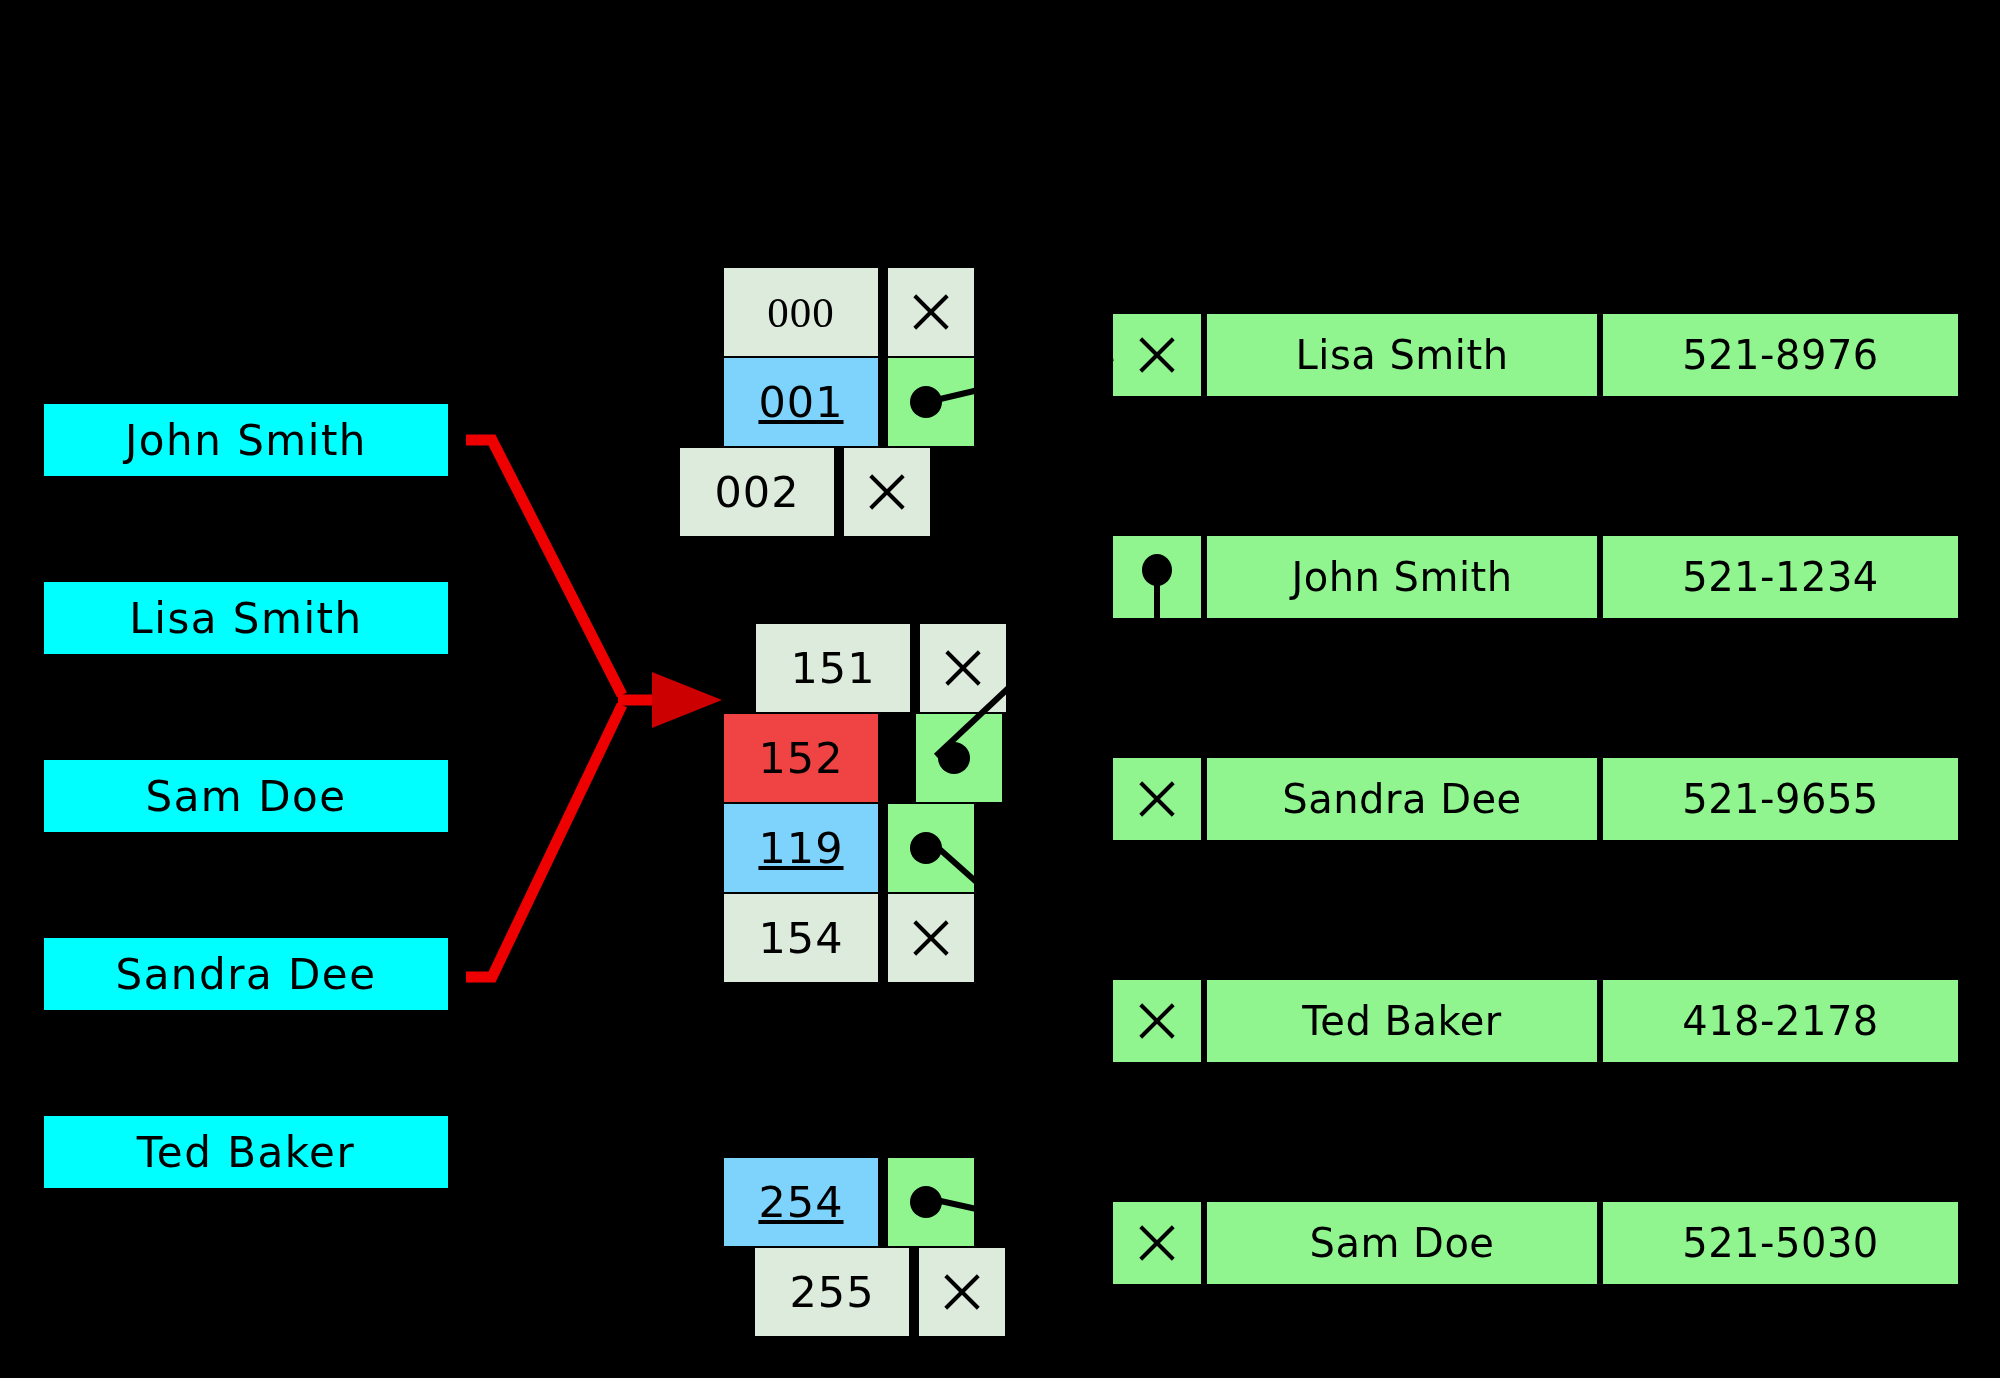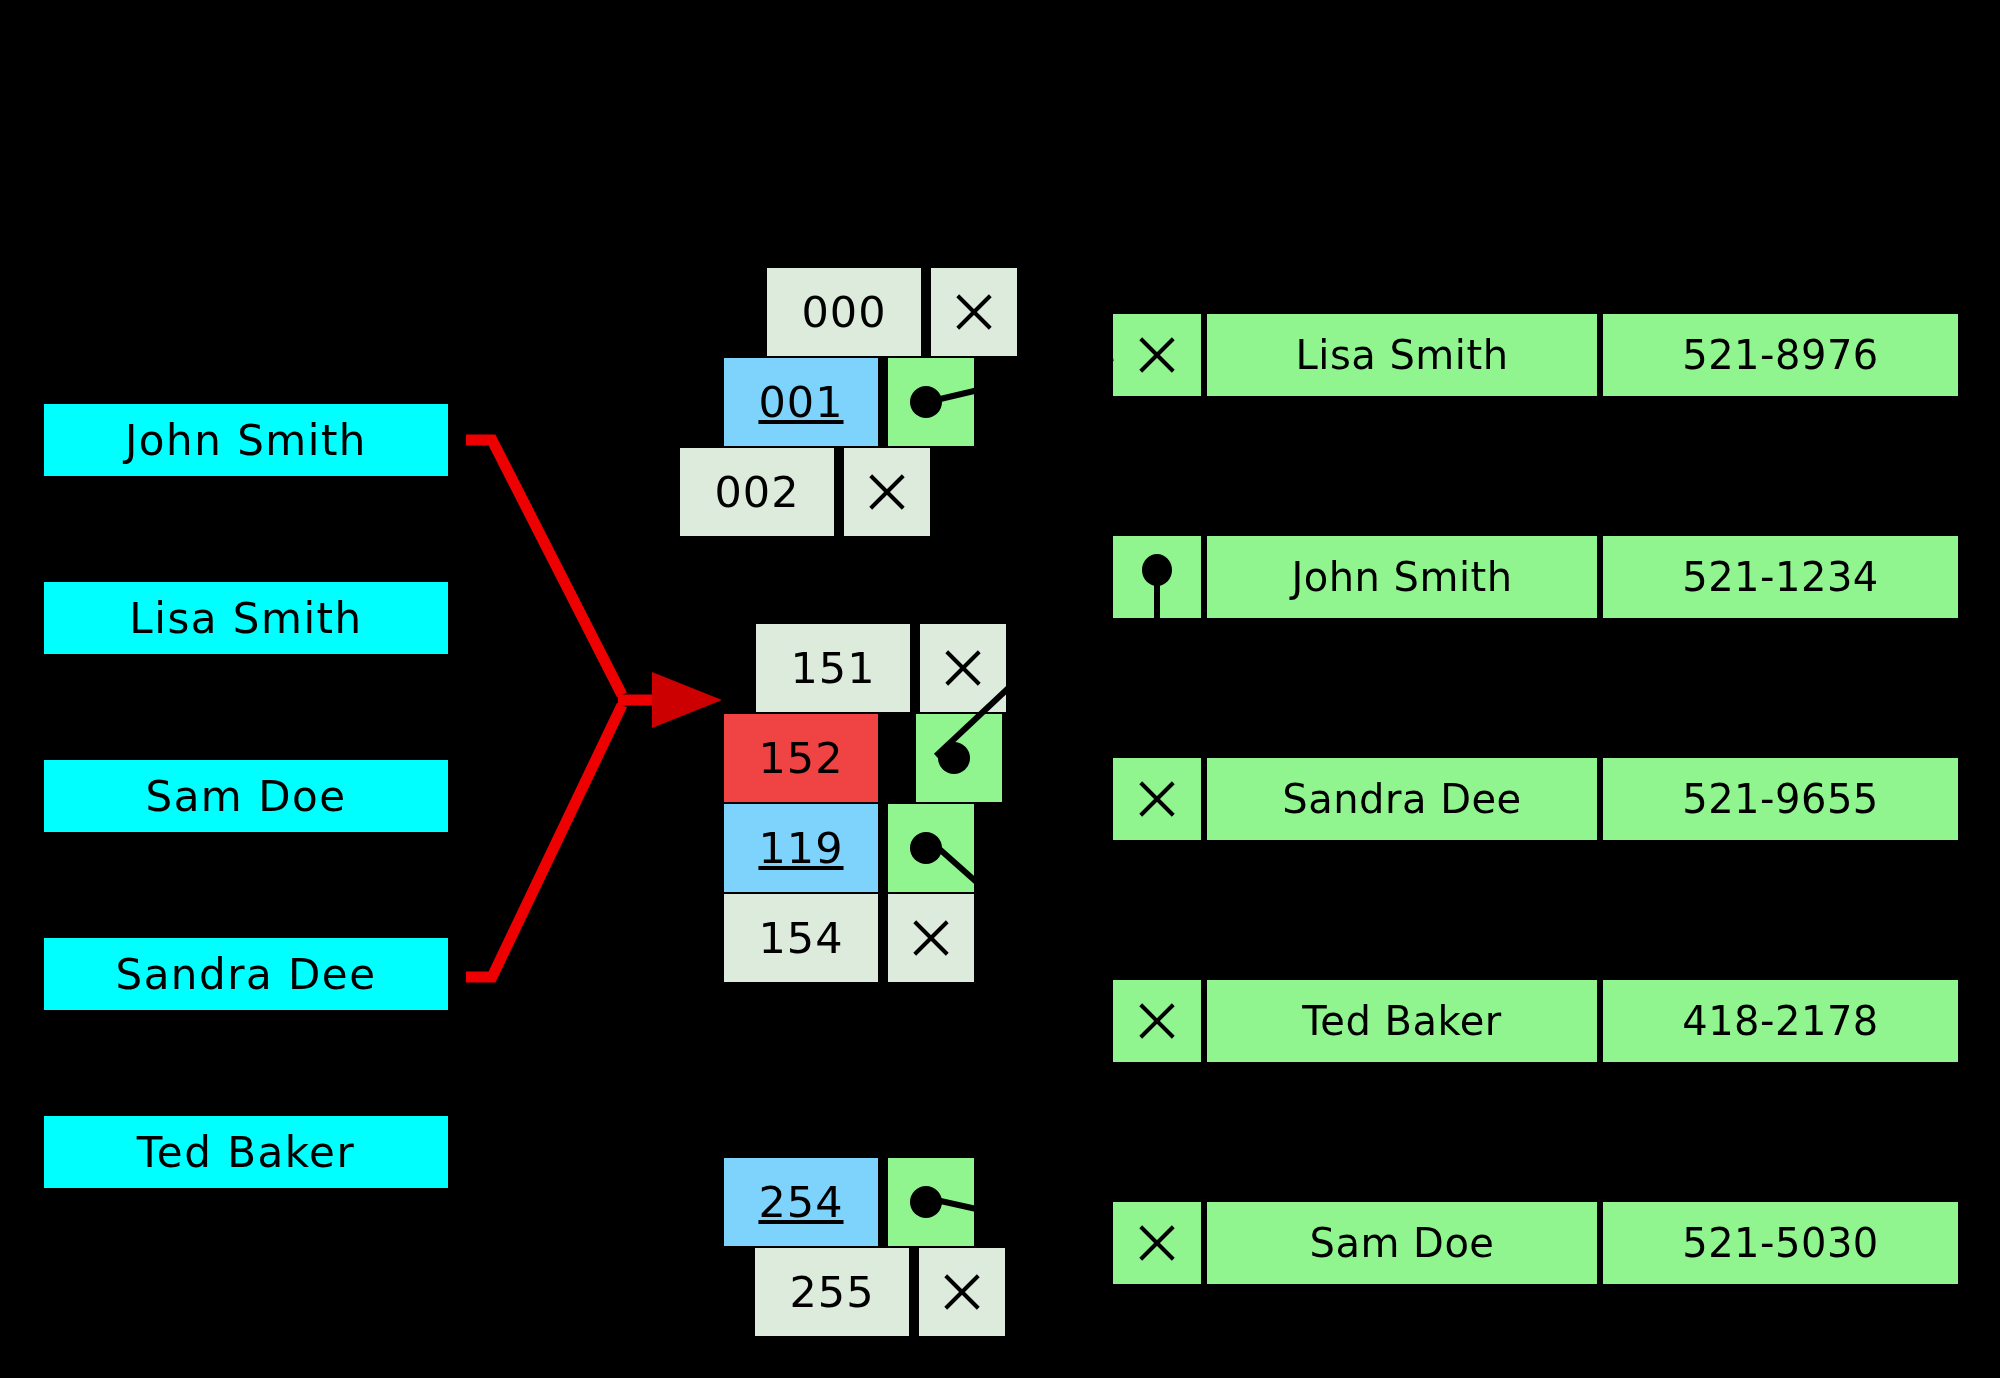--- a/index.html
+++ b/index.html
@@ -155,21 +155,21 @@
   <div class="key-box" style="left:44px; top:760px; width:404px; height:72px;">
     <span>Sam Doe</span>
   </div>
   <div class="key-box" style="left:44px; top:938px; width:404px; height:72px;">
     <span>Sandra Dee</span>
   </div>
   <div class="key-box" style="left:44px; top:1116px; width:404px; height:72px;">
     <span>Ted Baker</span>
   </div>
 
-  <div class="bucket-row" style="left:767px; top:268px;">
+  <div class="bucket-row" style="left:724px; top:268px;font-family:Liberation Serif, serif;">
     <div class="bucket-idx">
       <span>000</span>
     </div>
     <div class="bucket-val">
       <span class="x-mark"></span>
     </div>
   </div>
 
   <div class="bucket-row" style="left:724px; top:358px;">
     <div class="bucket-idx lilac">

